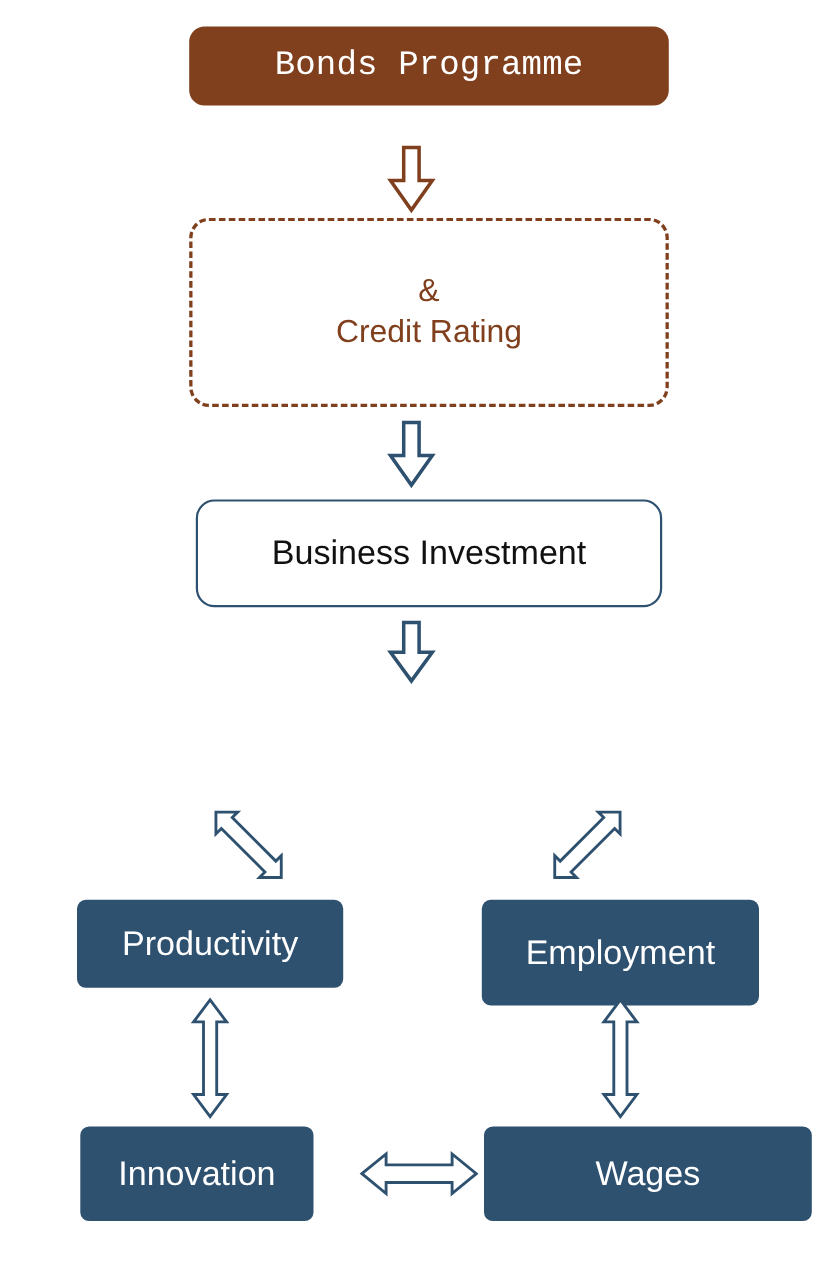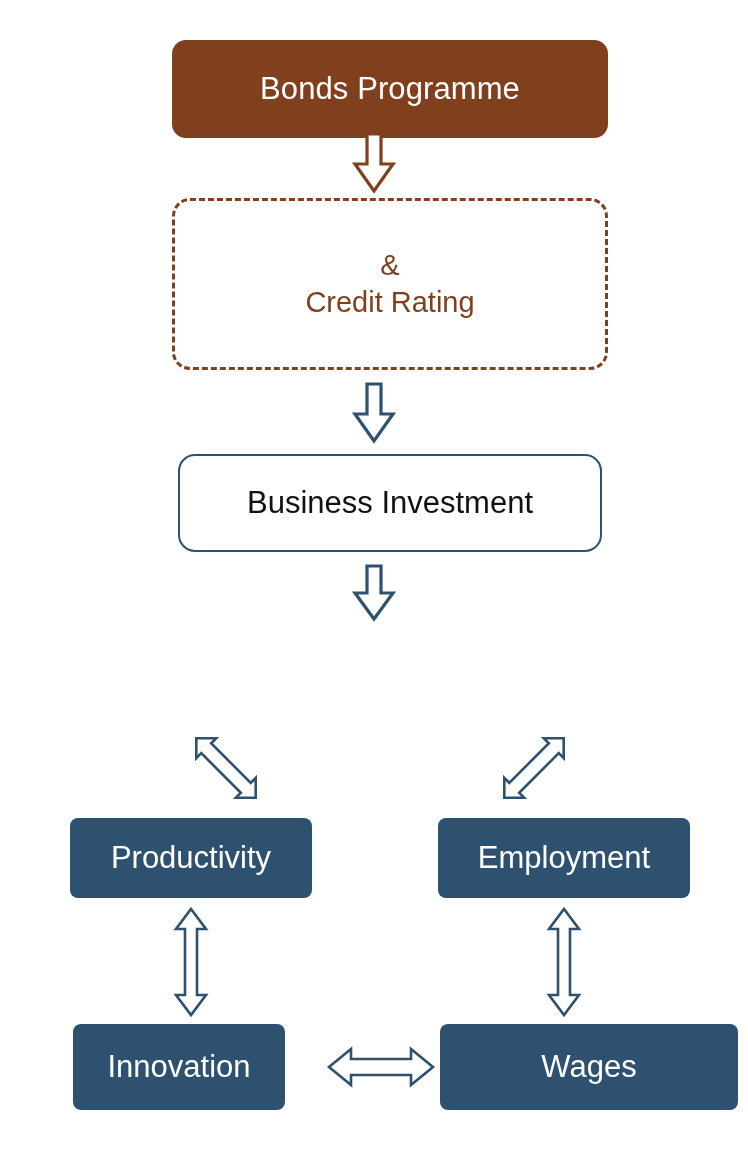--- a/index.html
+++ b/index.html
@@ -75,21 +75,21 @@
   .arrow svg {
     display: block;
     overflow: visible;
   }
 </style>
 </head>
 <body>
 
 <div id="canvas">
 
-  <div class="node node-brown" style="left:172px; top:40px; width:436px; height:98px;">
+  <div class="node node-brown" style="left:172px; top:24px; width:436px; height:72px;font-family:Liberation Mono, monospace;">
     <span>Bonds Programme</span>
   </div>
 
   <div class="arrow" style="left:352px; top:132px; width:44px; height:62px;">
     <svg width="44" height="62" viewBox="0 0 44 62" aria-hidden="true">
       <polygon points="15,2 29,2 29,32 41,32 22,59 3,32 15,32" fill="#ffffff" stroke="#80401E" stroke-width="3.2" stroke-linejoin="miter"></polygon>
     </svg>
   </div>
 
   <div class="node node-dashed" style="left:172px; top:198px; width:436px; height:172px;">
@@ -129,21 +129,21 @@
       <g transform="rotate(45 48 48)">
         <polygon points="48,6 62,20 55,20 55,76 62,76 48,90 34,76 41,76 41,20 34,20" fill="#ffffff" stroke="#2E5170" stroke-width="2.6" stroke-linejoin="miter"></polygon>
       </g>
     </svg>
   </div>
 
   <div class="node node-blue sq" style="left:70px; top:818px; width:242px; height:80px;">
     <span>Productivity</span>
   </div>
 
-  <div class="node node-blue sq" style="left:438px; top:818px; width:252px; height:80px;">
+  <div class="node node-blue sq" style="left:438px; top:818px; width:252px; height:96px;">
     <span>Employment</span>
   </div>
 
   <div class="arrow" style="left:168px; top:906px; width:46px; height:112px;">
     <svg width="46" height="112" viewBox="0 0 46 112" aria-hidden="true">
       <polygon points="23,3 38,23 29,23 29,89 38,89 23,109 8,89 17,89 17,23 8,23" fill="#ffffff" stroke="#2E5170" stroke-width="2.6" stroke-linejoin="miter"></polygon>
     </svg>
   </div>
 
   <div class="arrow" style="left:541px; top:906px; width:46px; height:112px;">

